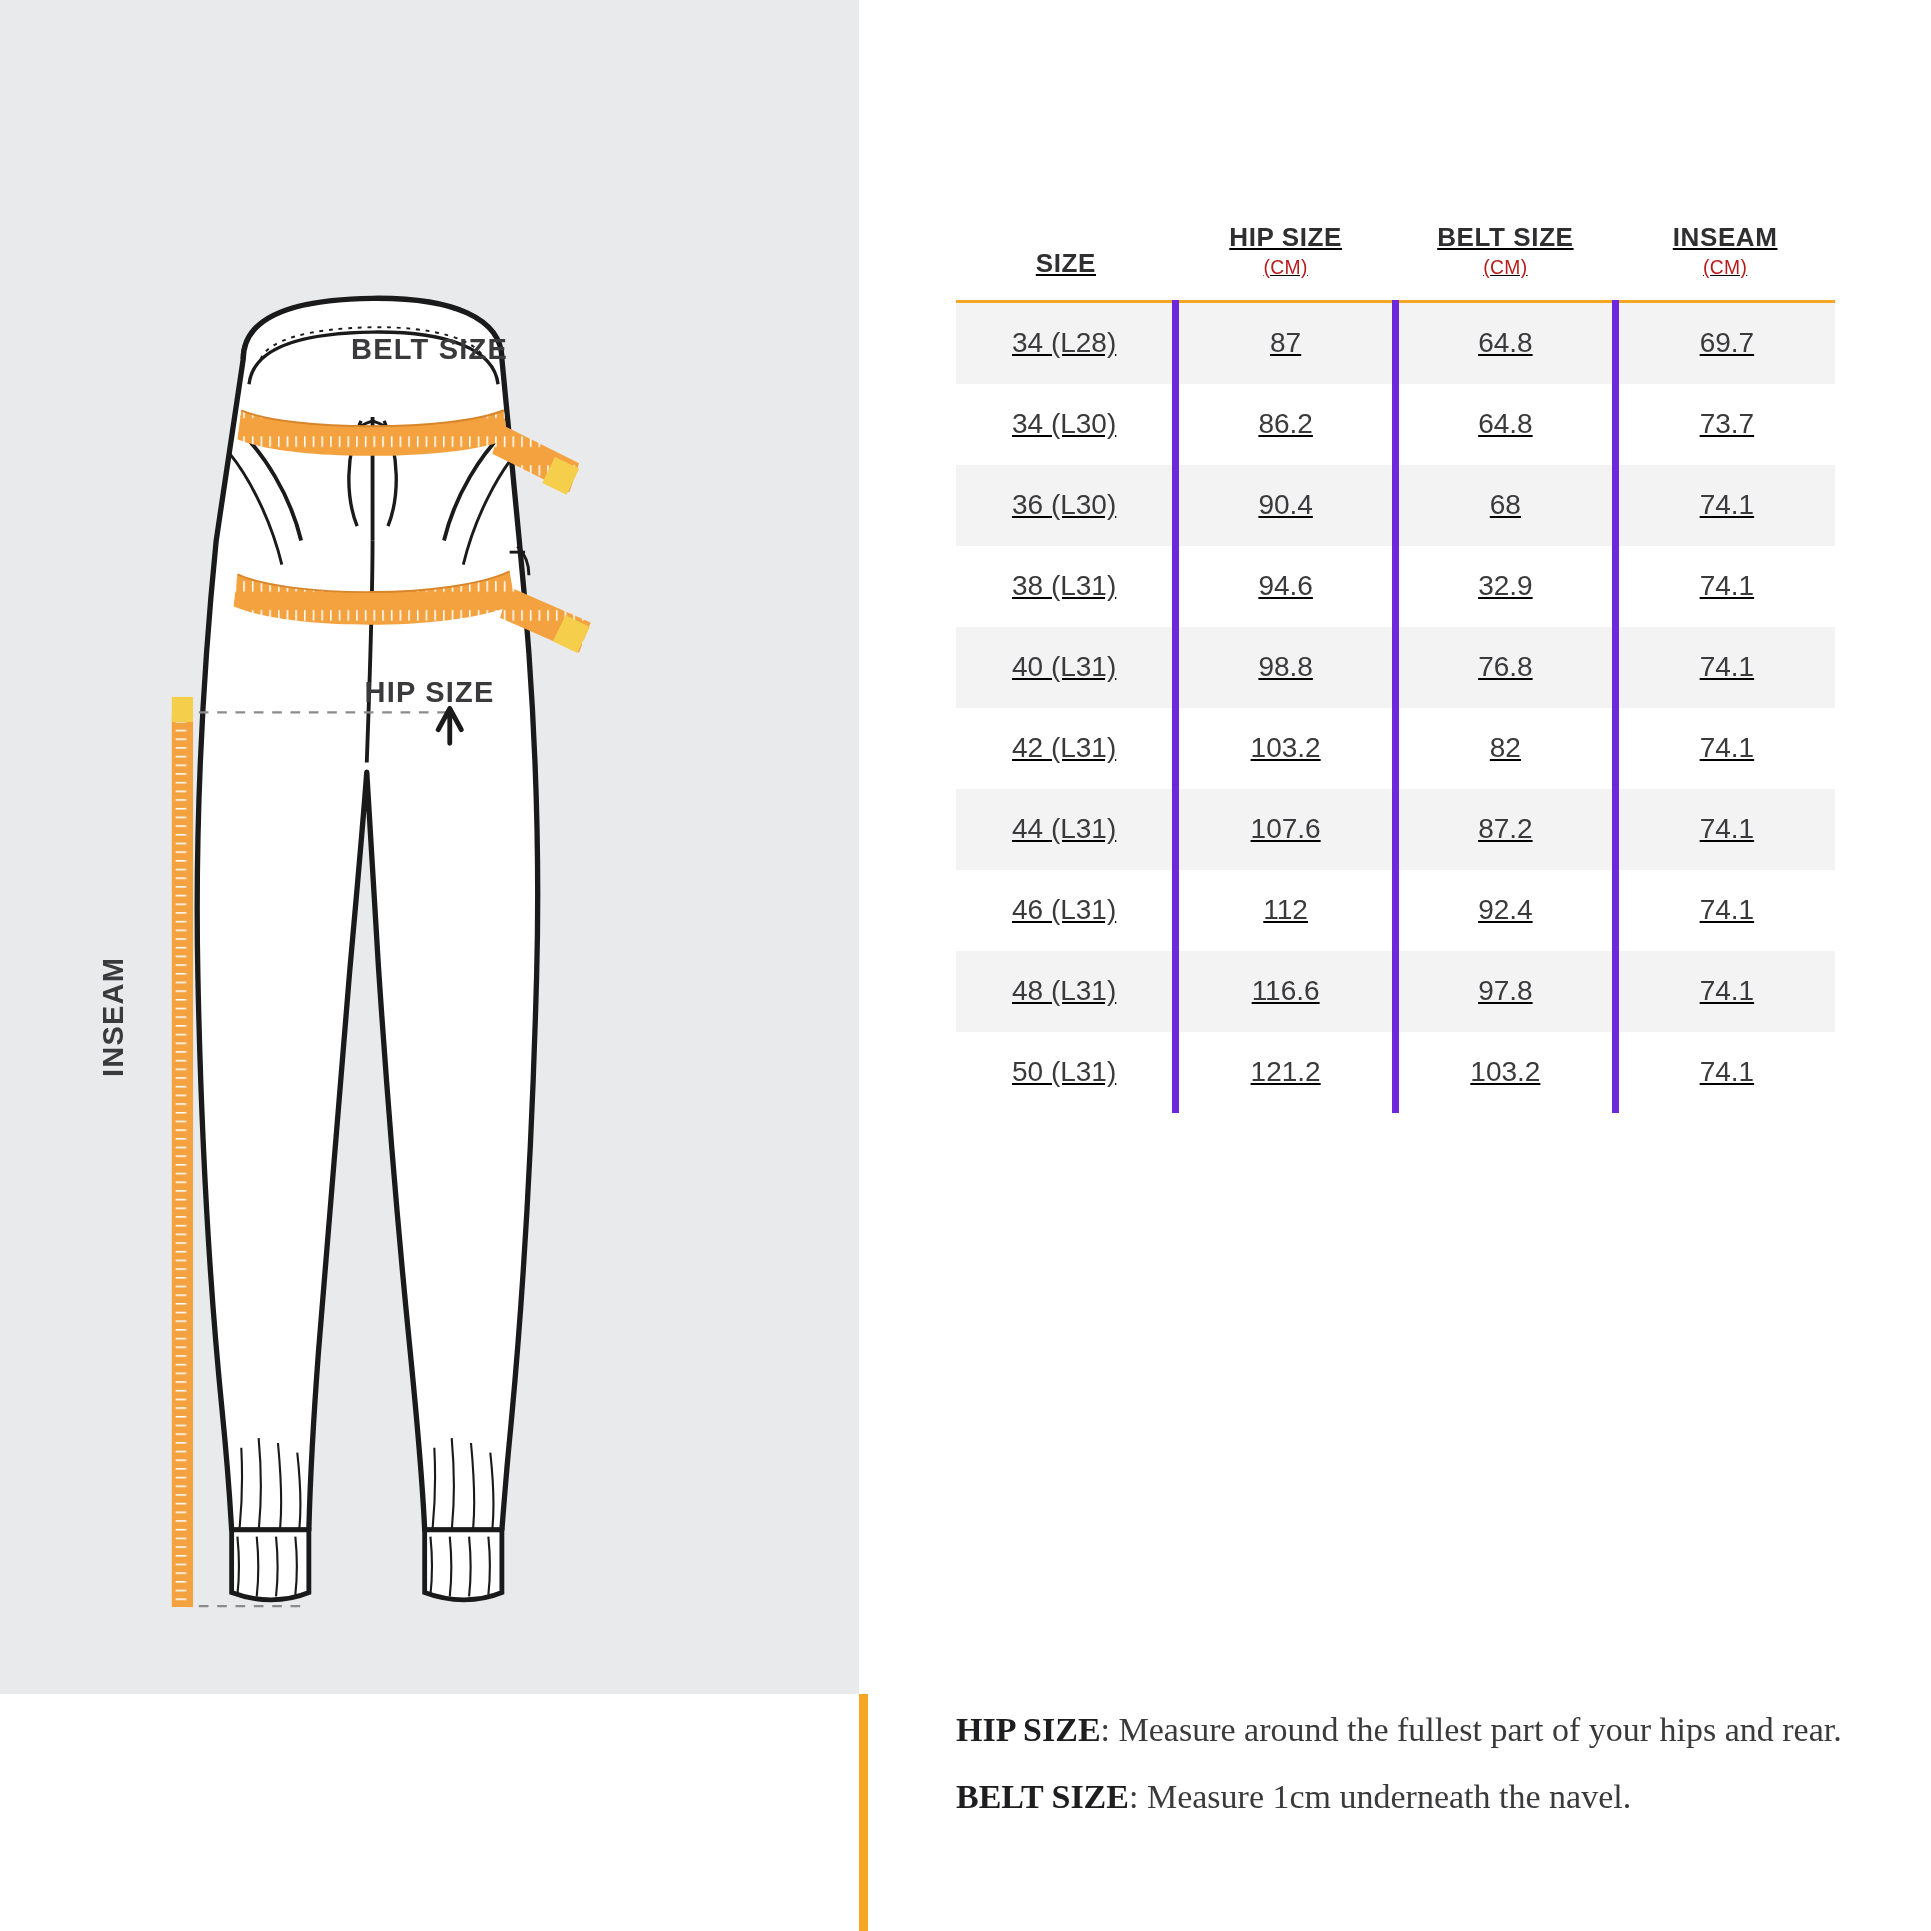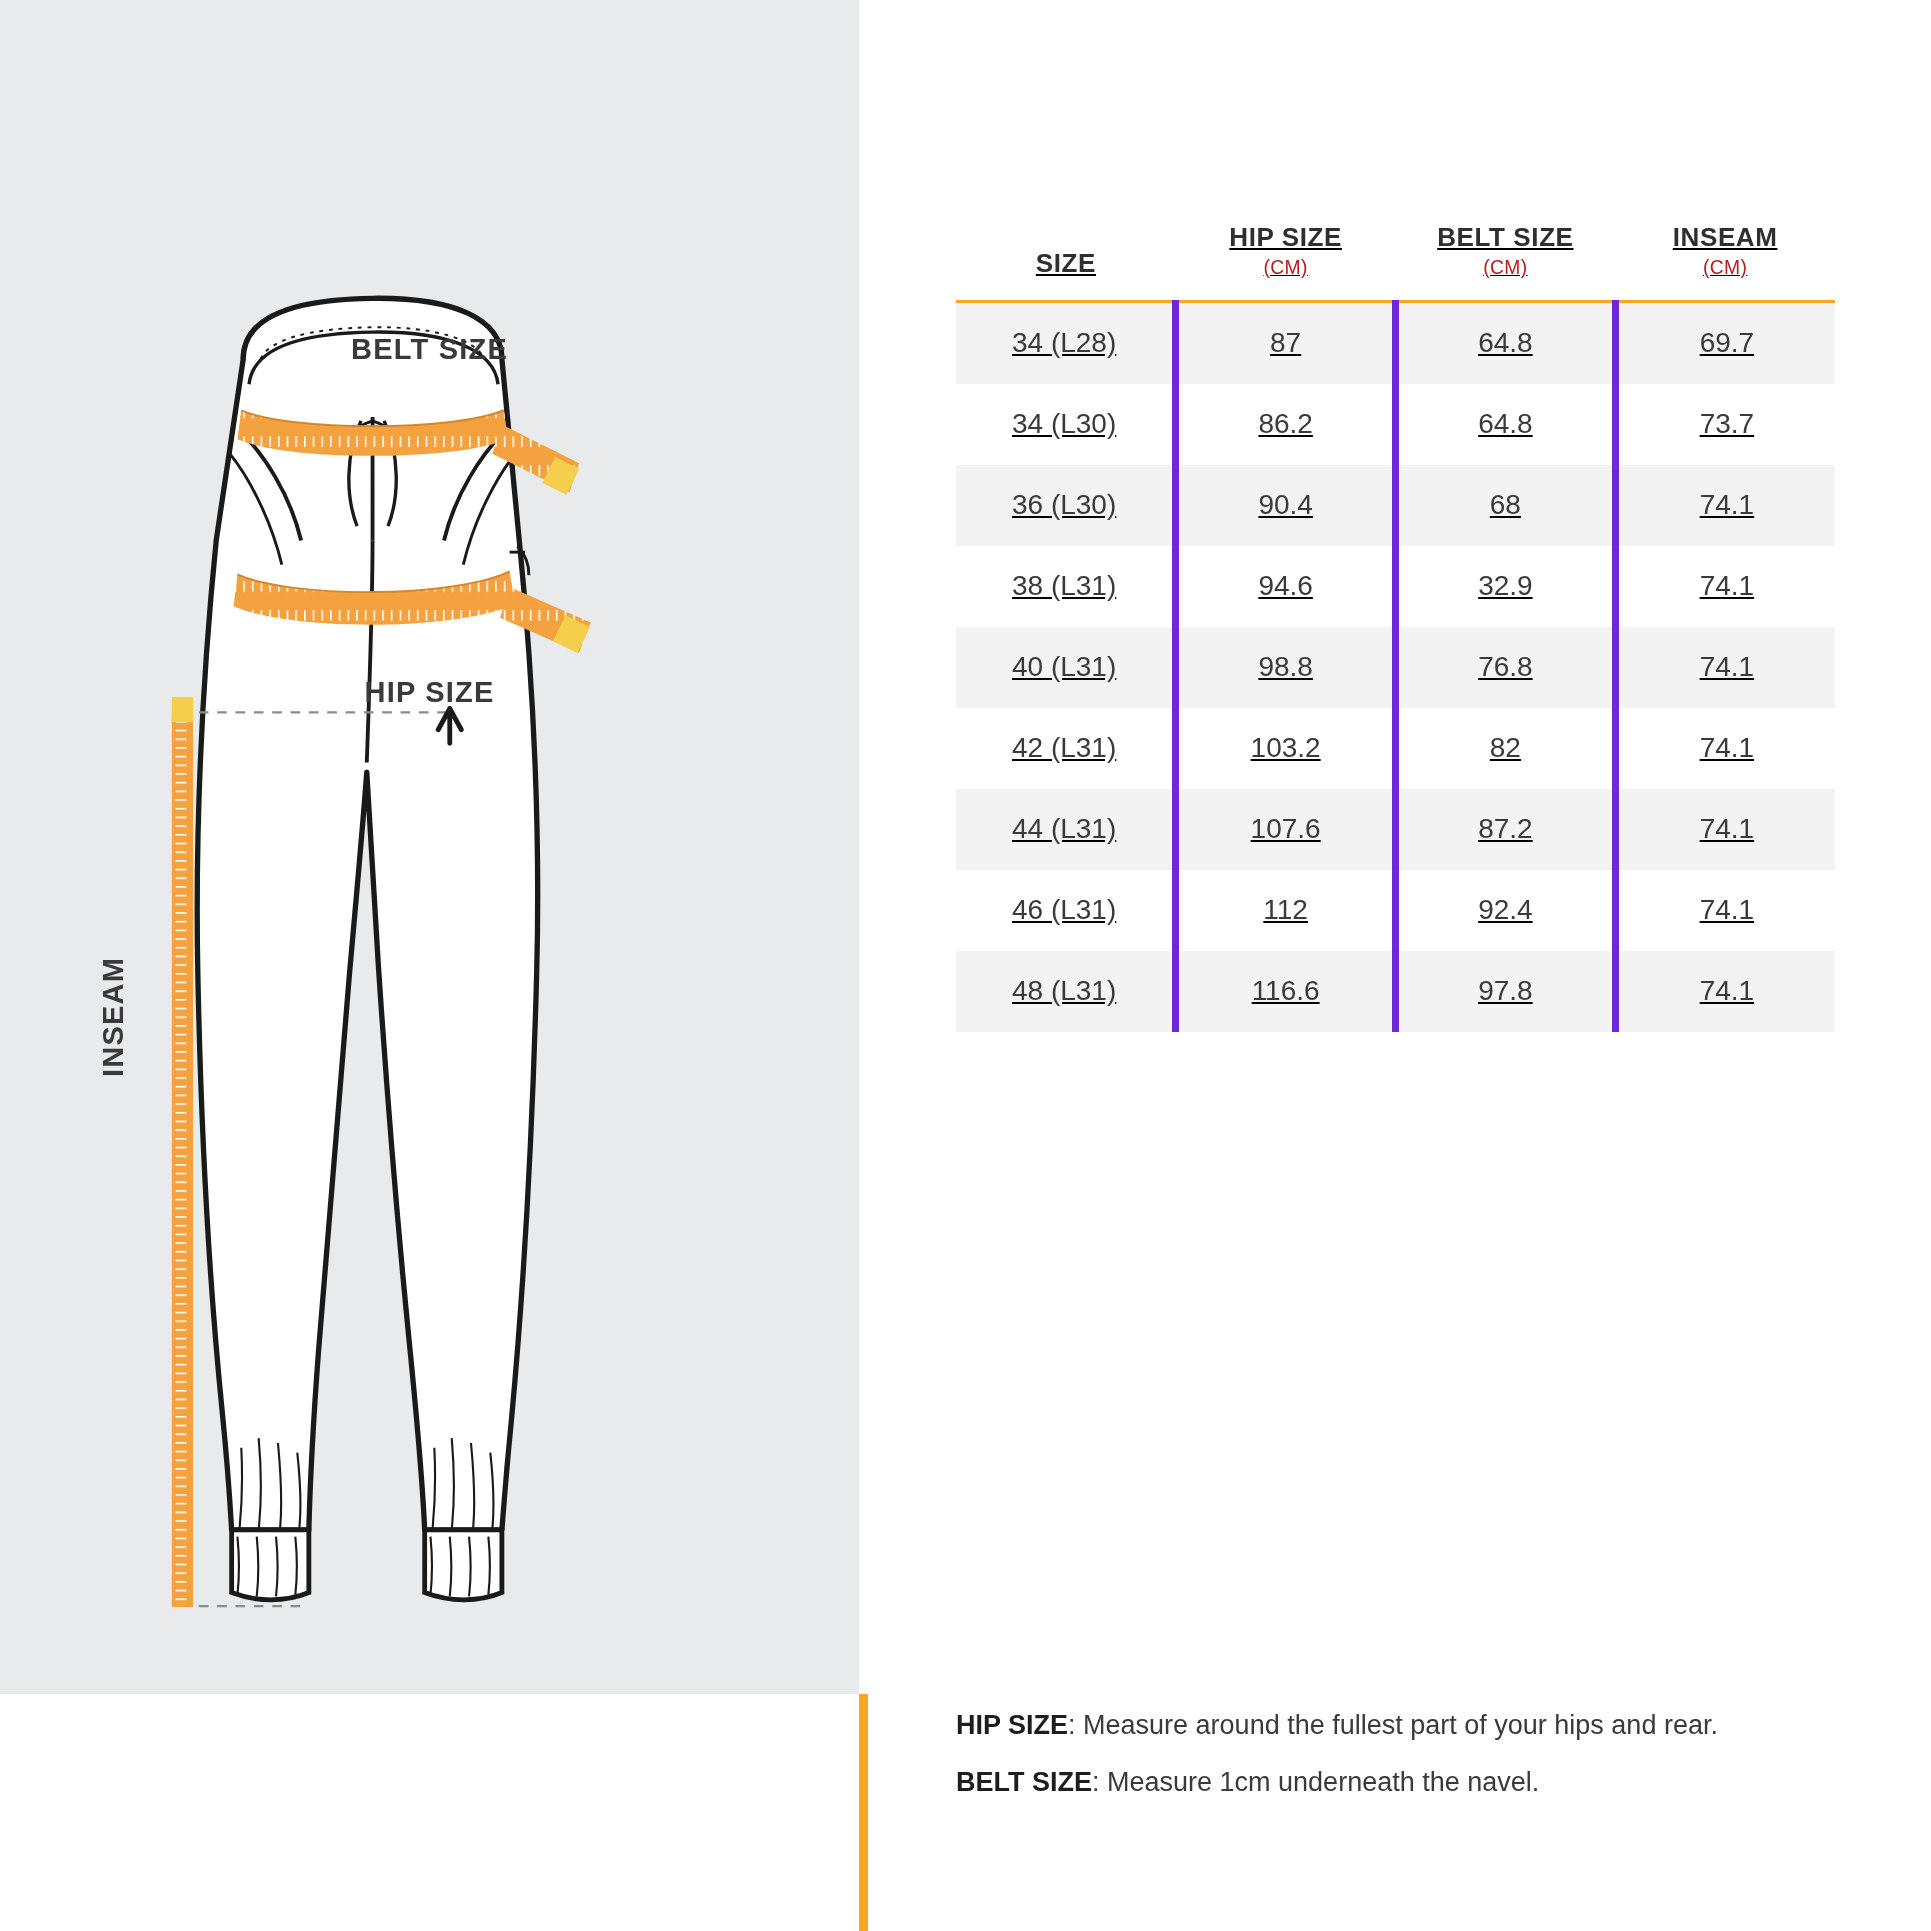--- a/index.html
+++ b/index.html
@@ -123,24 +123,25 @@
     background: #f3f3f4;
   }
   
   .notes {
     position: absolute;
     left: 956px;
     top: 1707px;
     width: 908px;
   }
   .note {
-    font-size: 27px;
+    font-size: 34px;
     color: #3a3a3c;
     margin-bottom: 21px;
     line-height: 1.35;
+    font-family: Liberation Serif, serif;
   }
   .note b {
     color: #1e1e20;
     font-weight: bold;
   }
 </style>
 </head>
 <body>
 
 <div class="page">
@@ -333,20 +334,26 @@
           <td>112</td>
           <td>92.4</td>
           <td>74.1</td>
         </tr>
         <tr class="alt">
           <td>48 (L31)</td>
           <td>116.6</td>
           <td>97.8</td>
           <td>74.1</td>
         </tr>
+        <tr>
+          <td>50 (L31)</td>
+          <td>121.2</td>
+          <td>103.2</td>
+          <td>74.1</td>
+        </tr>
       </tbody>
     </table>
   </div>
 
   <div class="notes">
     <div class="note">
       <b>HIP SIZE</b><span>: Measure around the fullest part of your hips and rear.</span>
     </div>
     <div class="note">
       <b>BELT SIZE</b><span>: Measure 1cm underneath the navel.</span>

